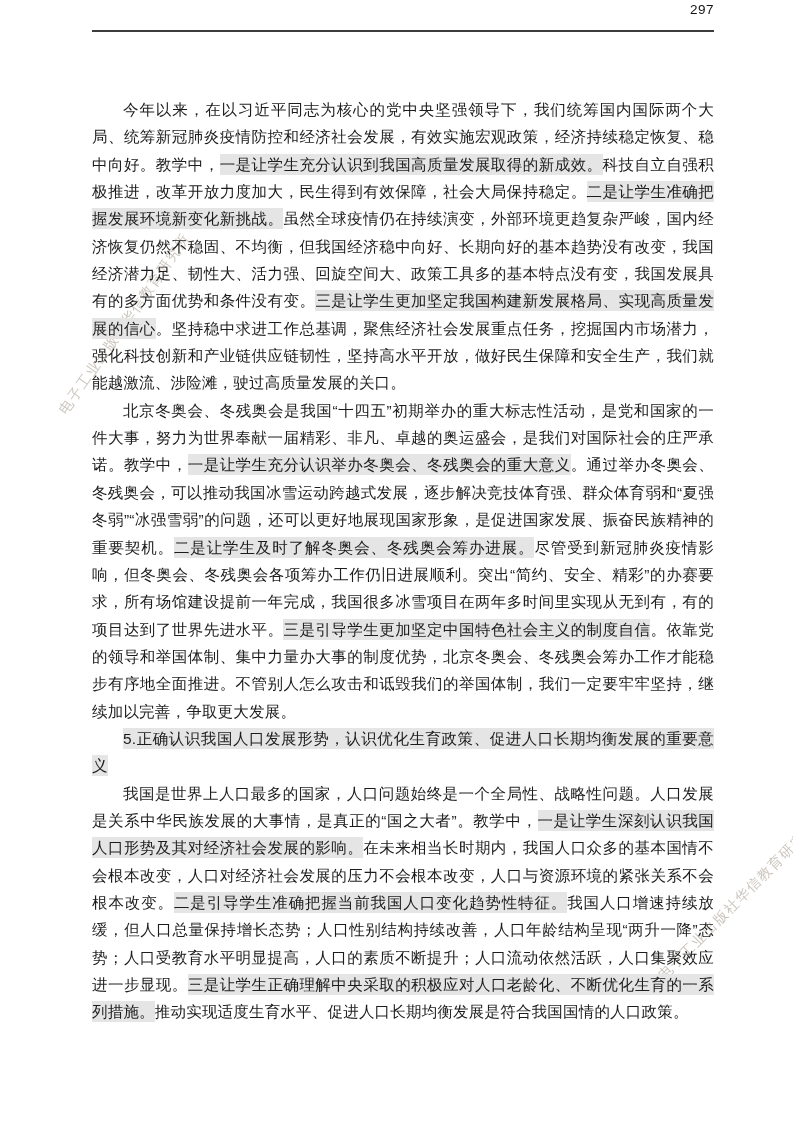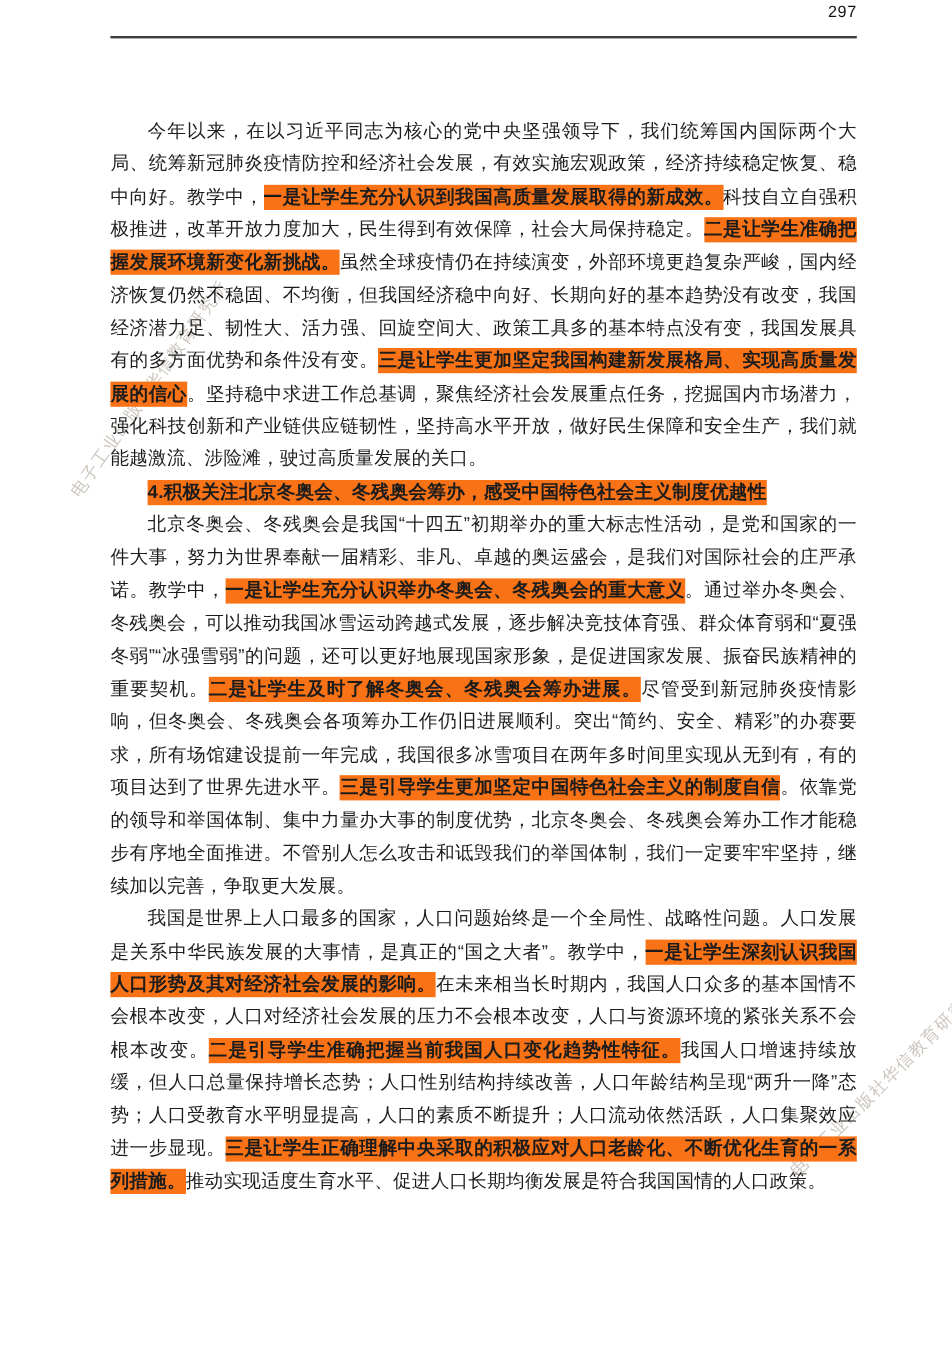--- a/index.html
+++ b/index.html
@@ -35,23 +35,22 @@
     font-size: 15.5px;
     line-height: 27.35px;
     text-align: justify;
     letter-spacing: 0.2px;
   }
   .document-body p {
     margin: 0;
     text-indent: 2em;
   }
   .hl {
-    background: #f97316;
+    background: #e5e5e5;
     padding: 2px 0;
-    font-weight: bold;
   }
   .watermark {
     position: absolute;
     width: 260px;
     text-align: center;
     font-size: 14px;
     letter-spacing: 1.5px;
     color: rgba(158, 147, 133, 0.55);
     white-space: nowrap;
     pointer-events: none;
@@ -73,16 +72,16 @@
 <div class="page-number">297</div>
 
 <div class="top-rule"></div>
 
 <div class="watermark watermark-a">电子工业出版社华信教育研究所</div>
 
 <div class="watermark watermark-b">电子工业出版社华信教育研究所</div>
 
 <div class="document-body">
     <p><span class="plain">今年以来，在以习近平同志为核心的党中央坚强领导下，我们统筹国内国际两个大局、统筹新冠肺炎疫情防控和经济社会发展，有效实施宏观政策，经济持续稳定恢复、稳中向好。教学中，</span><span class="hl">一是让学生充分认识到我国高质量发展取得的新成效。</span><span class="plain">科技自立自强积极推进，改革开放力度加大，民生得到有效保障，社会大局保持稳定。</span><span class="hl">二是让学生准确把握发展环境新变化新挑战。</span><span class="plain">虽然全球疫情仍在持续演变，外部环境更趋复杂严峻，国内经济恢复仍然不稳固、不均衡，但我国经济稳中向好、长期向好的基本趋势没有改变，我国经济潜力足、韧性大、活力强、回旋空间大、政策工具多的基本特点没有变，我国发展具有的多方面优势和条件没有变。</span><span class="hl">三是让学生更加坚定我国构建新发展格局、实现高质量发展的信心</span><span class="plain">。坚持稳中求进工作总基调，聚焦经济社会发展重点任务，挖掘国内市场潜力，强化科技创新和产业链供应链韧性，坚持高水平开放，做好民生保障和安全生产，我们就能越激流、涉险滩，驶过高质量发展的关口。</span></p>
-    <p><span class="hl">4.积极关注北京冬奥会、冬残奥会筹办，感受中国特色社会主义制度优越性</span></p>
     <p><span class="plain">北京冬奥会、冬残奥会是我国“十四五”初期举办的重大标志性活动，是党和国家的一件大事，努力为世界奉献一届精彩、非凡、卓越的奥运盛会，是我们对国际社会的庄严承诺。教学中，</span><span class="hl">一是让学生充分认识举办冬奥会、冬残奥会的重大意义</span><span class="plain">。通过举办冬奥会、冬残奥会，可以推动我国冰雪运动跨越式发展，逐步解决竞技体育强、群众体育弱和“夏强冬弱”“冰强雪弱”的问题，还可以更好地展现国家形象，是促进国家发展、振奋民族精神的重要契机。</span><span class="hl">二是让学生及时了解冬奥会、冬残奥会筹办进展。</span><span class="plain">尽管受到新冠肺炎疫情影响，但冬奥会、冬残奥会各项筹办工作仍旧进展顺利。突出“简约、安全、精彩”的办赛要求，所有场馆建设提前一年完成，我国很多冰雪项目在两年多时间里实现从无到有，有的项目达到了世界先进水平。</span><span class="hl">三是引导学生更加坚定中国特色社会主义的制度自信</span><span class="plain">。依靠党的领导和举国体制、集中力量办大事的制度优势，北京冬奥会、冬残奥会筹办工作才能稳步有序地全面推进。不管别人怎么攻击和诋毁我们的举国体制，我们一定要牢牢坚持，继续加以完善，争取更大发展。</span></p>
+    <p><span class="hl">5.正确认识我国人口发展形势，认识优化生育政策、促进人口长期均衡发展的重要意义</span></p>
     <p><span class="plain">我国是世界上人口最多的国家，人口问题始终是一个全局性、战略性问题。人口发展是关系中华民族发展的大事情，是真正的“国之大者”。教学中，</span><span class="hl">一是让学生深刻认识我国人口形势及其对经济社会发展的影响。</span><span class="plain">在未来相当长时期内，我国人口众多的基本国情不会根本改变，人口对经济社会发展的压力不会根本改变，人口与资源环境的紧张关系不会根本改变。</span><span class="hl">二是引导学生准确把握当前我国人口变化趋势性特征。</span><span class="plain">我国人口增速持续放缓，但人口总量保持增长态势；人口性别结构持续改善，人口年龄结构呈现“两升一降”态势；人口受教育水平明显提高，人口的素质不断提升；人口流动依然活跃，人口集聚效应进一步显现。</span><span class="hl">三是让学生正确理解中央采取的积极应对人口老龄化、不断优化生育的一系列措施。</span><span class="plain">推动实现适度生育水平、促进人口长期均衡发展是符合我国国情的人口政策。</span></p>
   </div>
 
 </body></html>

